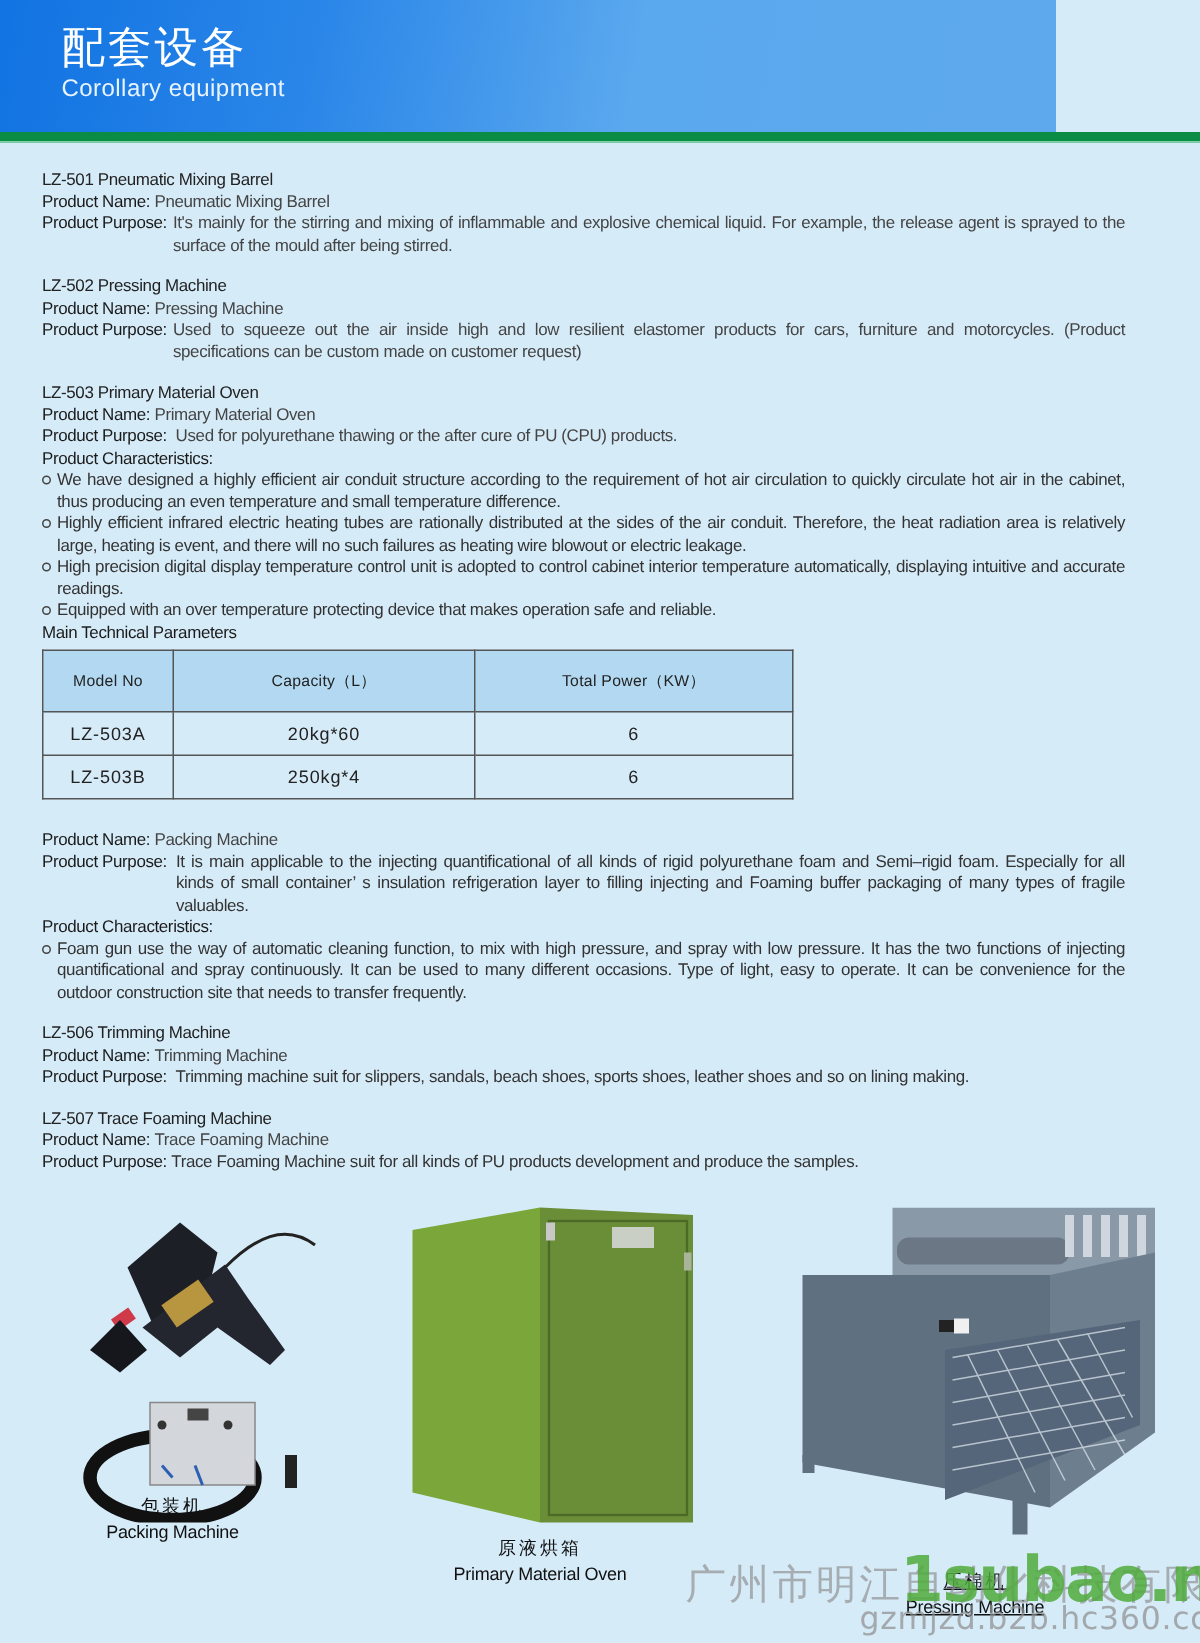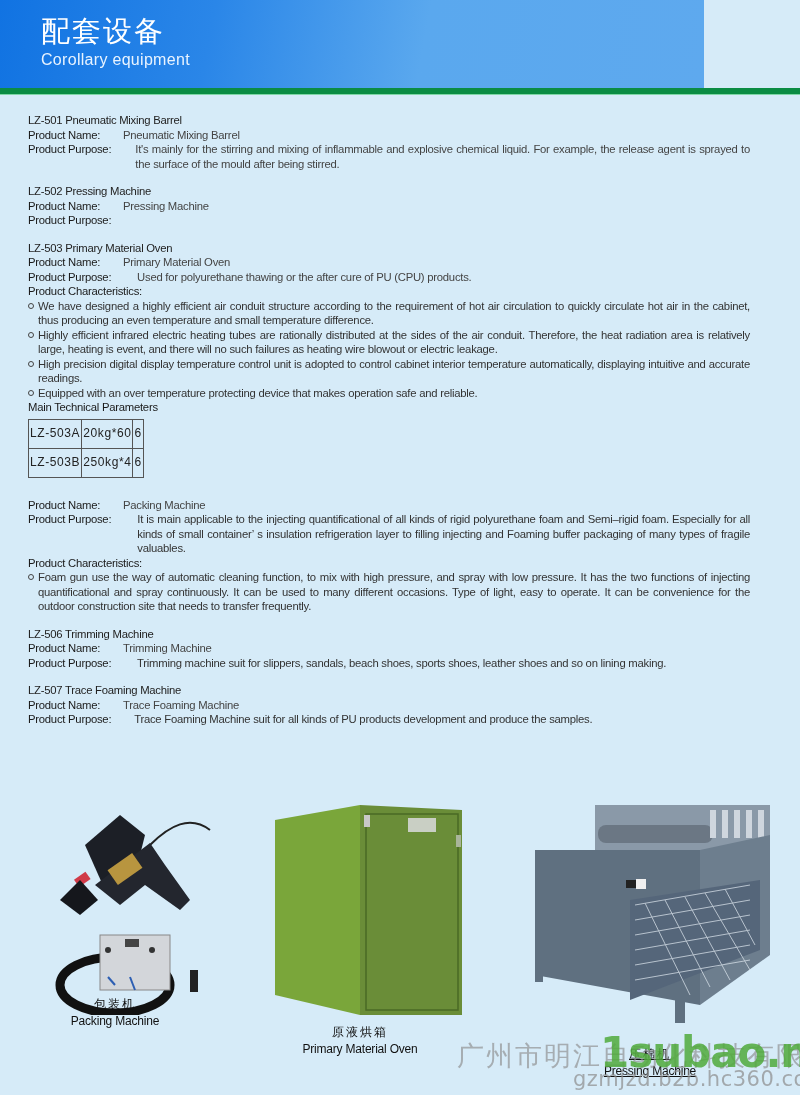--- a/index.html
+++ b/index.html
@@ -26,21 +26,21 @@
   }
   .content {
     position: absolute; left: 28px; top: 113px; width: 722px;
     font-size: 11.3px; line-height: 14.5px; letter-spacing: -0.25px;
     font-family: "Liberation Sans", sans-serif;
   }
   .sec { margin-bottom: 13px; }
   .sec-title { color: #222; }
   .row { display: flex; }
   .lbl { color: #1a1a1a; white-space: nowrap; }
-  .val { color: #444; margin-left: 20px; }
+  .val { color: #444; }
   .purpose-row .lbl { flex: 0 0 auto; padding-right: 4px; }
   .purpose-row .val { flex: 1; text-align: justify; }
   .char-title { color: #1a1a1a; }
   ul.bullets { list-style: none; margin: 0; padding: 0; }
   ul.bullets li { position: relative; padding-left: 10px; color: #333; text-align: justify; }
   ul.bullets li .dot {
     position: absolute; left: 0; top: 4px; width: 4px; height: 4px; border: 1px solid #444; border-radius: 50%;
   }
   table.params {
     border-collapse: collapse; margin-top: 4px; margin-left: 0;
@@ -87,37 +87,43 @@
         <span class="lbl">Product Purpose:</span>
         <span class="val">It's mainly for the stirring and mixing of inflammable and explosive chemical liquid. For example, the release agent is sprayed to the surface of the mould after being stirred.</span>
       </div>
   </div>
 
   <div class="sec">
     <div class="sec-title">LZ-502 Pressing Machine</div>
     <div class="row"><span class="lbl">Product Name:</span>&nbsp;<span class="val">Pressing Machine</span></div>
     <div class="row purpose-row">
         <span class="lbl">Product Purpose:</span>
+        <span class="val">Used to squeeze out the air inside high and low resilient elastomer products for cars, furniture and motorcycles.  (Product specifications can be custom made on customer request)</span>
       </div>
   </div>
 
   <div class="sec" style="margin-bottom:20px;">
     <div class="sec-title">LZ-503 Primary Material Oven</div>
     <div class="row"><span class="lbl">Product Name:</span>&nbsp;<span class="val">Primary Material Oven</span></div>
     <div class="row"><span class="lbl">Product Purpose:</span>&nbsp;&nbsp;<span class="val">Used for polyurethane thawing or the after cure of PU (CPU) products.</span></div>
     <div class="char-title">Product Characteristics:</div>
     <ul class="bullets">
       <li><span class="dot"></span><span>We have designed a highly efficient air conduit structure according to the requirement of hot air circulation to quickly circulate hot air in the cabinet, thus producing an even temperature and small temperature difference.</span></li>
       <li><span class="dot"></span><span>Highly efficient infrared electric heating tubes are rationally distributed at the sides of the air conduit. Therefore, the heat  radiation  area  is relatively large, heating is event, and there will no such failures as heating wire blowout or electric leakage.</span></li>
       <li><span class="dot"></span><span>High precision digital display temperature control unit is adopted to control cabinet interior temperature  automatically,  displaying  intuitive and accurate readings.</span></li>
       <li><span class="dot"></span><span>Equipped with an over temperature protecting device that makes operation safe and reliable.</span></li>
     </ul>
     <div class="char-title">Main Technical Parameters</div>
     <table class="params">
       <tbody>
+          <tr>
+        <th class="c1">Model No</th>
+        <th class="c2">Capacity（L）</th>
+        <th class="c3">Total  Power（KW）</th>
+      </tr>
       <tr>
         <td>LZ-503A</td>
         <td>20kg*60</td>
         <td>6</td>
       </tr>
       <tr>
         <td>LZ-503B</td>
         <td>250kg*4</td>
         <td>6</td>
       </tr>

